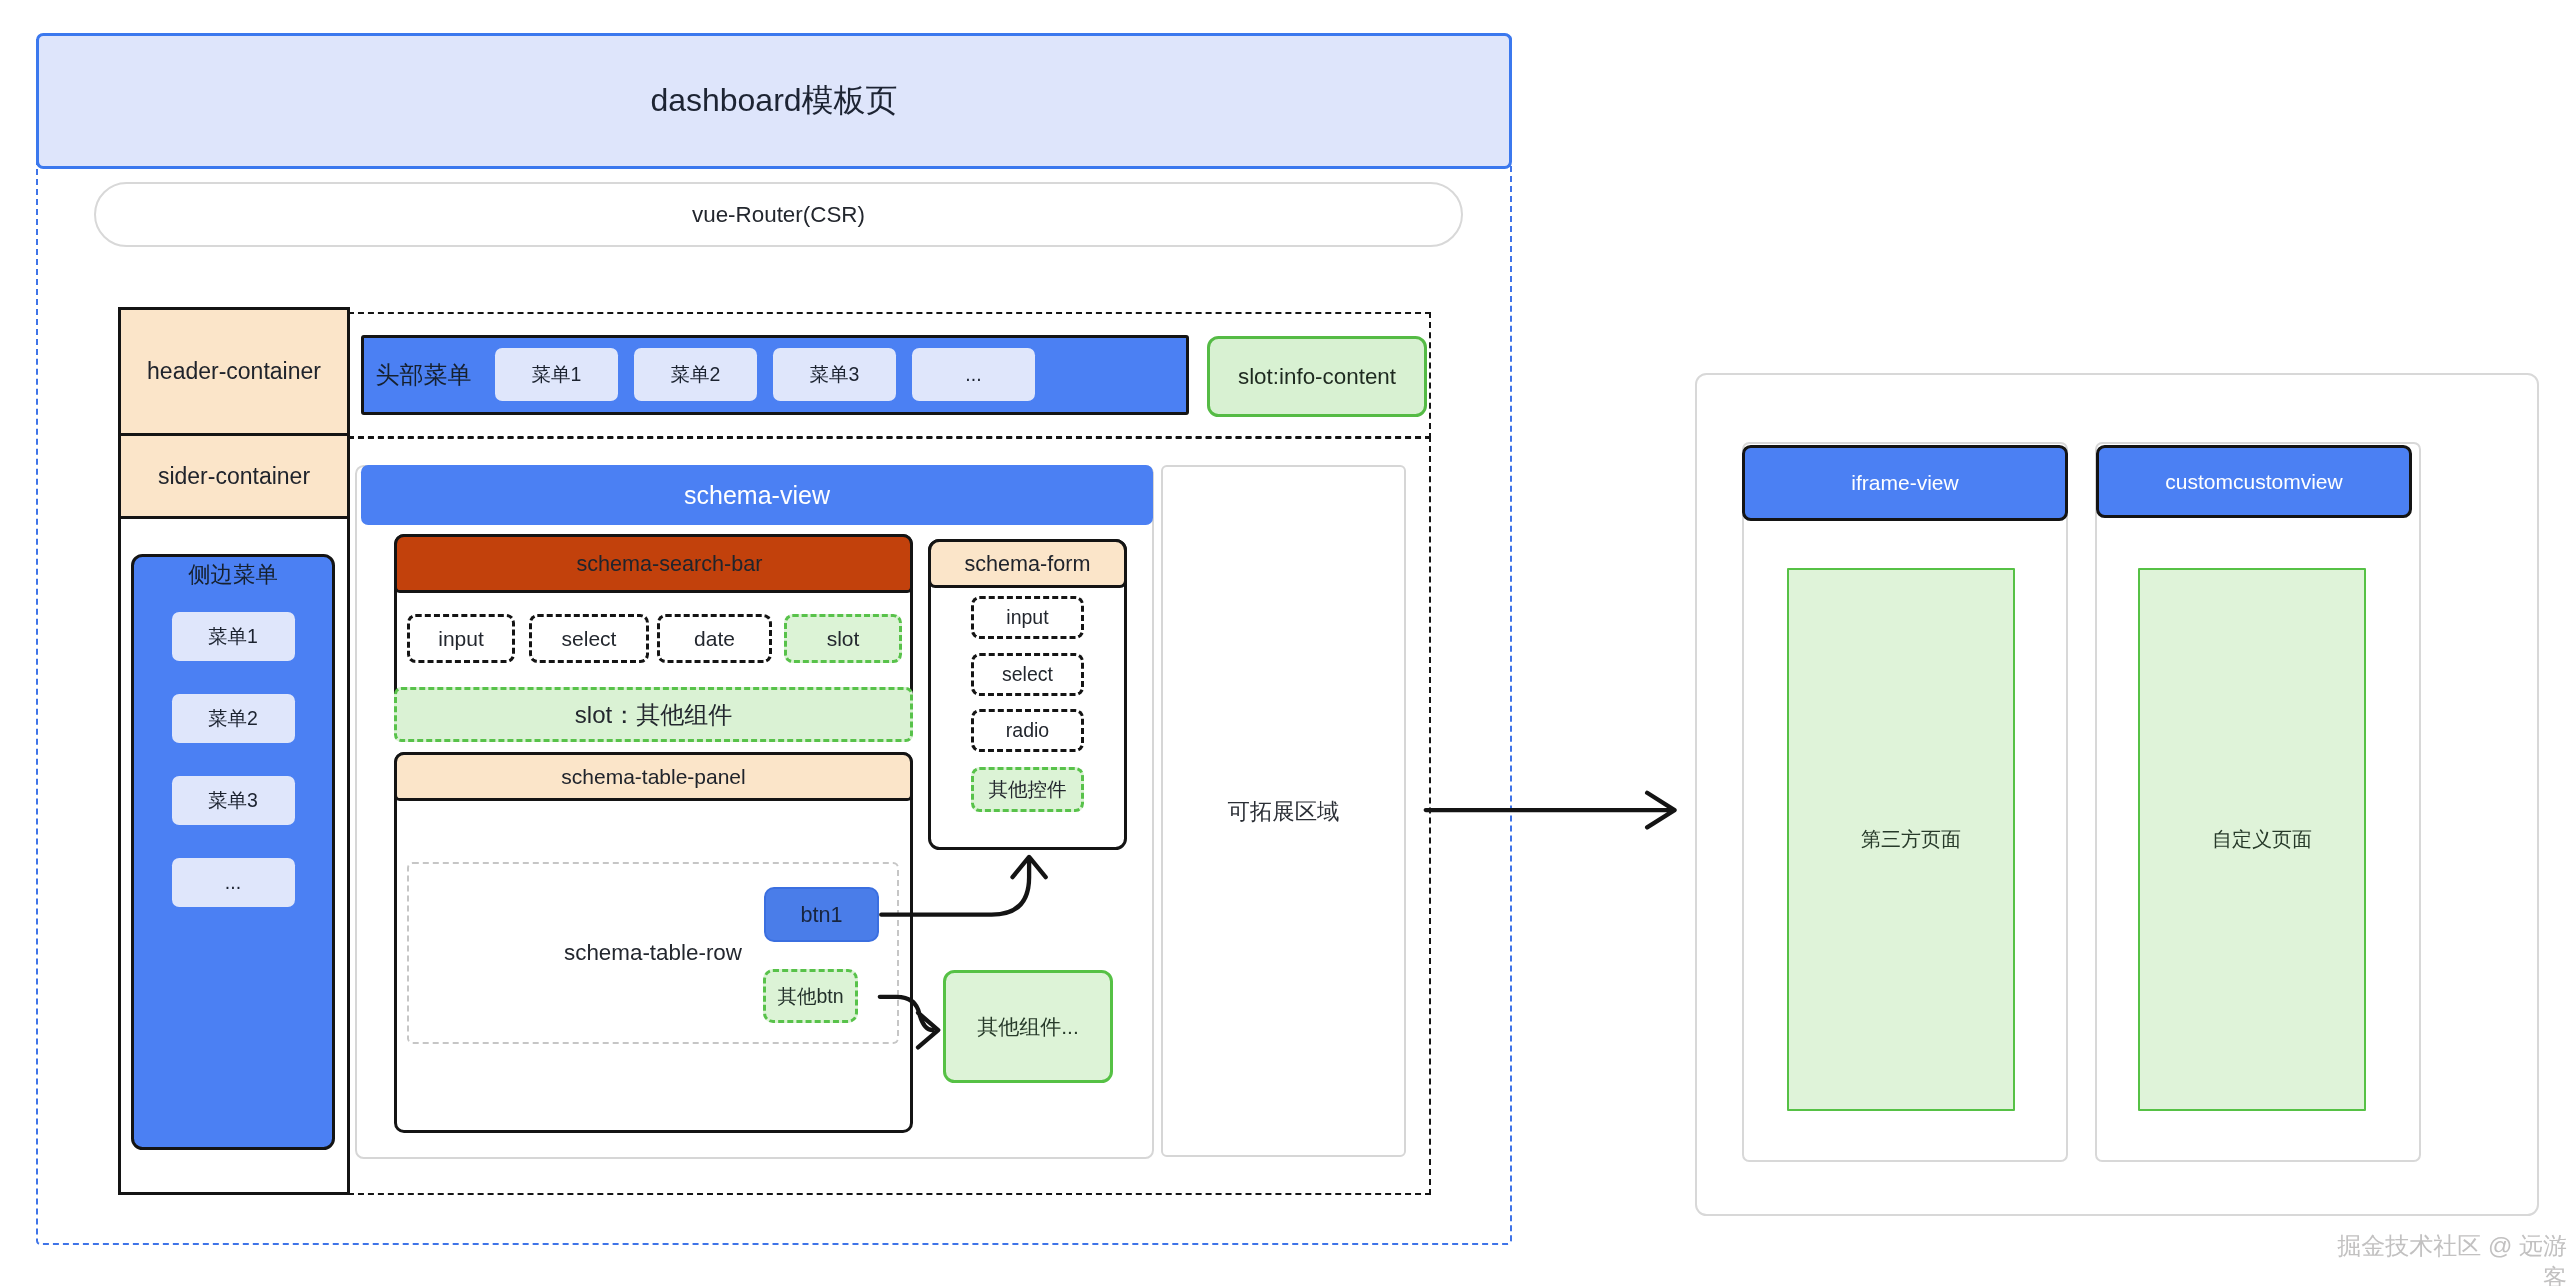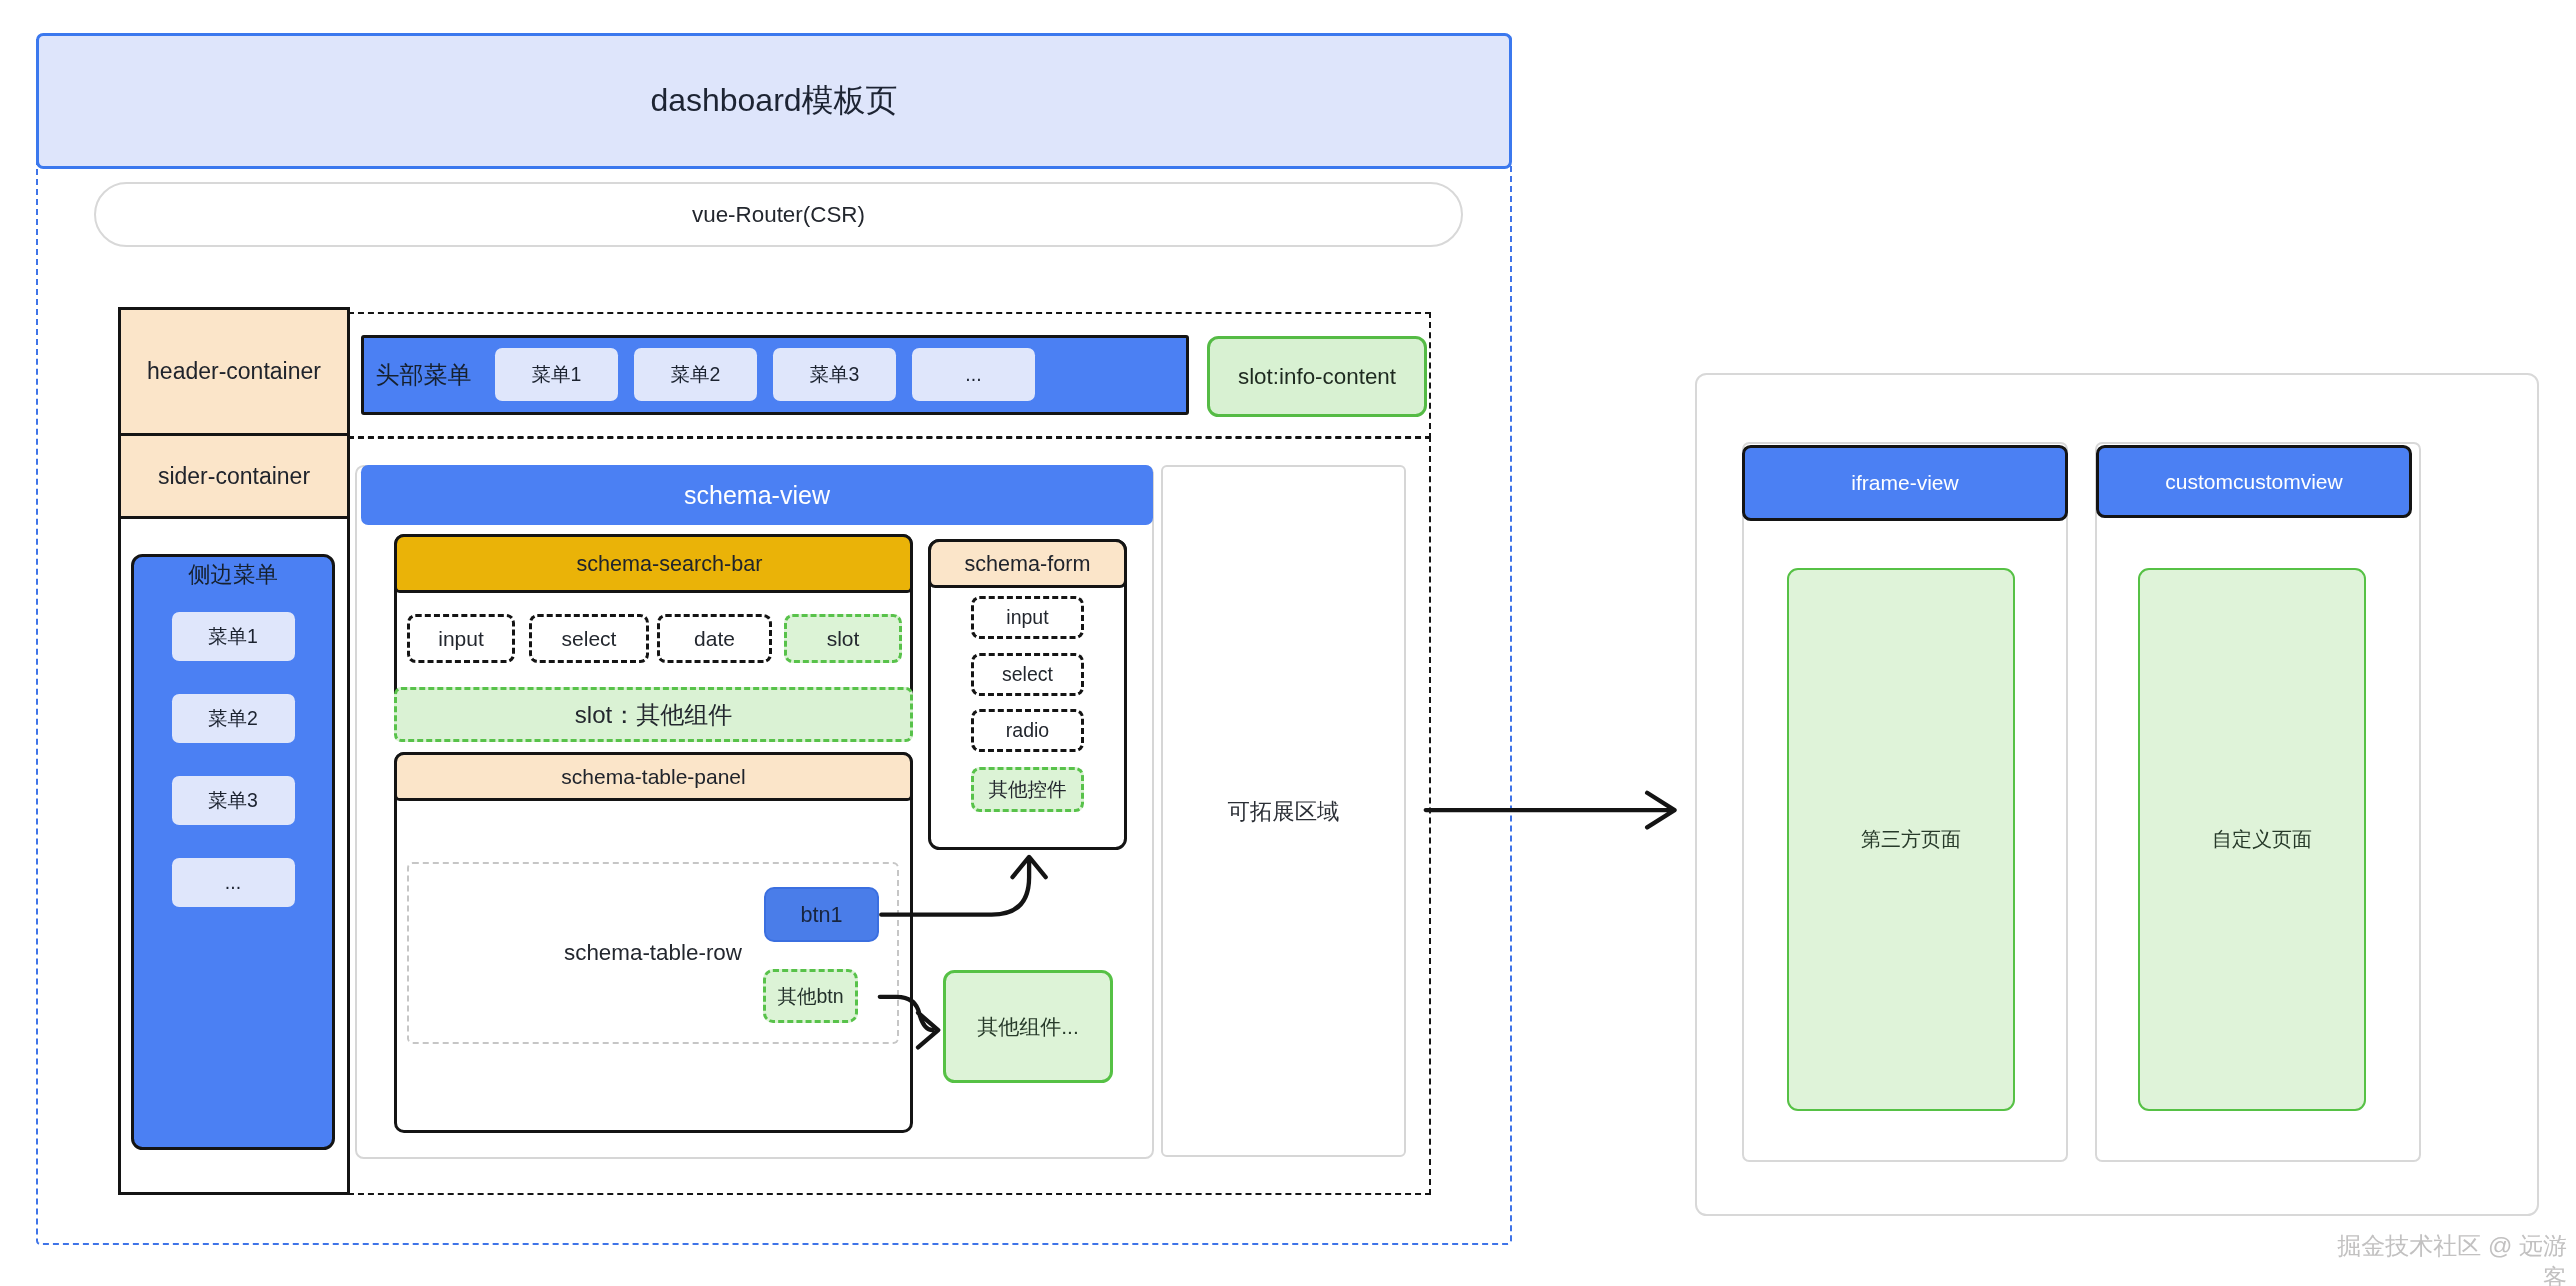--- a/index.html
+++ b/index.html
@@ -31,21 +31,21 @@
   .top-menu-bar{left:361px;top:335px;width:828px;height:80px;background:#4b80f3;border:3.6px solid #141414;border-radius:2.9px;}
   .top-menu-label{position:absolute;left:11.5px;top:0;height:73px;display:flex;align-items:center;font-size:24px;color:#16202e;}
   .top-menu-btn{position:absolute;top:10px;width:123px;height:53px;background:#dfe6fb;border-radius:7.2px;font-size:19.5px;color:#1c2330;display:flex;align-items:center;justify-content:center;}
   .tmb1{left:131px}.tmb2{left:270px}.tmb3{left:409px}.tmb4{left:548px}
   .info-slot{left:1207px;top:336px;width:220px;height:81px;background:#d8f1d2;border:3.6px solid #55bb45;border-radius:11.5px;font-size:22.4px;color:#1e2a20;}
 
   
   .schema-panel{left:355px;top:465px;width:799px;height:694px;background:#fff;border:2.2px solid #d6d6d6;border-radius:8.7px;}
   .schema-header{left:361px;top:465px;width:792px;height:60px;background:#4b80f3;border-radius:7.2px;color:#ffffff;font-size:25px;}
   .search-box{left:394px;top:534px;width:519px;height:200px;background:#fff;border:3.6px solid #141414;border-radius:10px;}
-  .search-head{left:394px;top:534px;width:519px;height:59px;background:#eab308;border:3.6px solid #141414;border-radius:10px 10px 5.8px 5.8px;font-size:21.6px;padding-left:32px;}
+  .search-head{left:394px;top:534px;width:519px;height:59px;background:#c2410c;border:3.6px solid #141414;border-radius:10px 10px 5.8px 5.8px;font-size:21.6px;padding-left:32px;}
   .dash-field{border:3.6px dashed #141414;border-radius:8.7px;background:#fff;font-size:21px;color:#23272e;}
   .f-input{left:407px;top:614px;width:108px;height:49px;}
   .f-select{left:529px;top:614px;width:120px;height:49px;}
   .f-date{left:657px;top:614px;width:115px;height:49px;}
   .f-slot{left:784px;top:614px;width:118px;height:49px;background:#dcf3d6;border-color:#58c24a;}
   .slot-row{left:394px;top:687px;width:519px;height:55px;background:#daf2d4;border:3.6px dashed #58c24a;border-radius:7.2px;font-size:24px;color:#23272e;}
   .table-box{left:394px;top:752px;width:519px;height:381px;background:#fff;border:3.6px solid #141414;border-radius:10px;}
   .table-head{left:394px;top:752px;width:519px;height:49px;background:#fbe5c9;border:3.6px solid #141414;border-radius:10px 10px 5.8px 5.8px;font-size:21px;}
   .table-row-box{left:407px;top:862px;width:492px;height:182px;border:2.9px dashed #c6c6c6;border-radius:5.8px;font-size:22.4px;color:#23272e;}
   .btn1{left:764px;top:887px;width:115px;height:55px;background:#4a7de9;border:2.2px solid #3b6fe0;border-radius:10px;font-size:21.6px;color:#18253f;}
@@ -61,21 +61,21 @@
 
   
   .expand-panel{left:1161px;top:465px;width:245px;height:692px;background:#fff;border:2.2px solid #d6d6d6;border-radius:5.8px;font-size:22.4px;color:#2b2f36;}
   .right-outer{left:1695px;top:373px;width:844px;height:843px;background:#fff;border:2.2px solid #d8d8d8;border-radius:11.5px;}
   .sub-view{top:442px;width:326px;height:720px;background:#fff;border:2.2px solid #d8d8d8;border-radius:7.2px;}
   .sub-iframe{left:1742px;}
   .sub-custom{left:2095px;}
   .view-head{top:445px;background:#4b80f3;border:3.6px solid #141414;border-radius:8.7px;color:#ffffff;font-size:21px;}
   .head-iframe{left:1742px;width:326px;height:76px;}
   .head-custom{left:2096px;width:316px;height:73px;}
-  .green-page{top:568px;width:228px;height:543px;background:#dff3d9;border:2.9px solid #56c145;border-radius:11px;font-size:20px;color:#273a2a;padding-left:20px;}
+  .green-page{top:568px;width:228px;height:543px;background:#dff3d9;border:2.9px solid #56c145;border-radius:1px;font-size:20px;color:#273a2a;padding-left:20px;}
   .green-iframe{left:1787px;}
   .green-custom{left:2138px;}
 
   .watermark{left:2329px;top:1230px;width:238px;text-align:right;font-size:24px;color:#c2c1c1;}
 
   .arrows{left:0;top:0;width:2576px;height:1287px;pointer-events:none;}
 </style>
 </head>
 <body>
 

